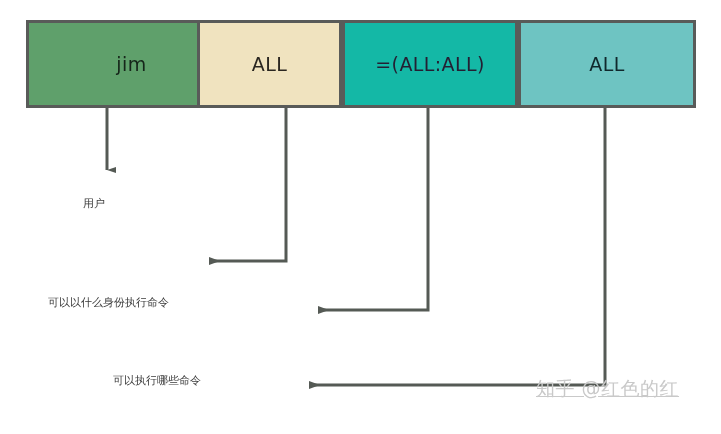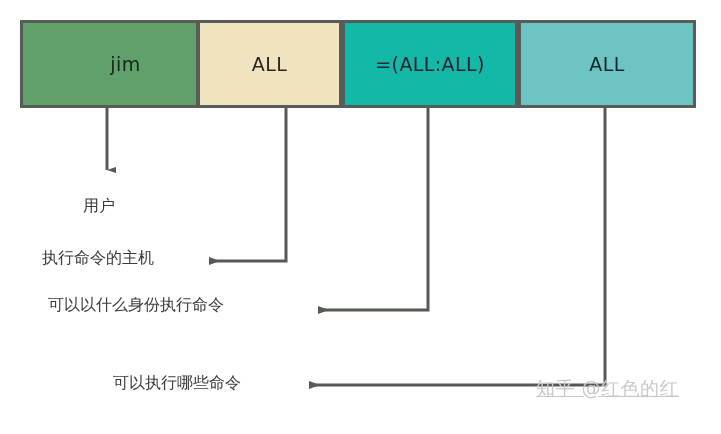--- a/index.html
+++ b/index.html
@@ -38,34 +38,34 @@
     align-items: center;
     justify-content: center;
   }
   .field-box .field-label {
     font-size: 19px;
     color: #1d1d24;
     letter-spacing: 0.4px;
     line-height: 1;
     white-space: nowrap;
   }
-  #box-user       { left: 20px;  width: 179px; background: #5fa06b; padding-left: 32px; }
+  #box-user       { left: 26px;  width: 179px; background: #5fa06b; padding-left: 32px; }
   #box-host       { left: 197px; width: 145px; background: #f0e3bf; }
   #box-runas      { left: 342px; width: 176px; background: #14b8a6; }
   #box-commands   { left: 518px; width: 178px; background: #6ec4c2; }
 
   #box-user .field-label     { color: #16261a; }
   #box-host .field-label     { color: #2a2620; }
   #box-runas .field-label    { color: #241f33; }
   #box-commands .field-label { color: #10282c; }
 
   
   .annotation {
     position: absolute;
-    font-size: 16px;
+    font-size: 11px;
     color: #3b3b3b;
     white-space: nowrap;
     line-height: 1;
     font-family: "DejaVu Sans", "Liberation Sans", sans-serif;
   }
   #ann-user     { left: 83px;  top: 198px; }
   #ann-host     { left: 42px;  top: 250px; }
   #ann-runas    { left: 48px;  top: 297px; font-family: Liberation Serif, serif; }
   #ann-commands { left: 113px; top: 375px; text-align: right; }
 
@@ -125,21 +125,20 @@
   <div id="box-runas" class="field-box">
     <span class="field-label">=(ALL:ALL)</span>
   </div>
 
   <div id="box-commands" class="field-box">
     <span class="field-label">ALL</span>
   </div>
 
   <div id="ann-user" class="annotation">用户</div>
 
-  <div id="ann-host" class="annotation">执行命令的主机</div>
 
   <div id="ann-runas" class="annotation">可以以什么身份执行命令</div>
 
   <div id="ann-commands" class="annotation">可以执行哪些命令</div>
 
   <div id="watermark">知乎 @红色的红</div>
 
 </div>
 
 </body></html>

